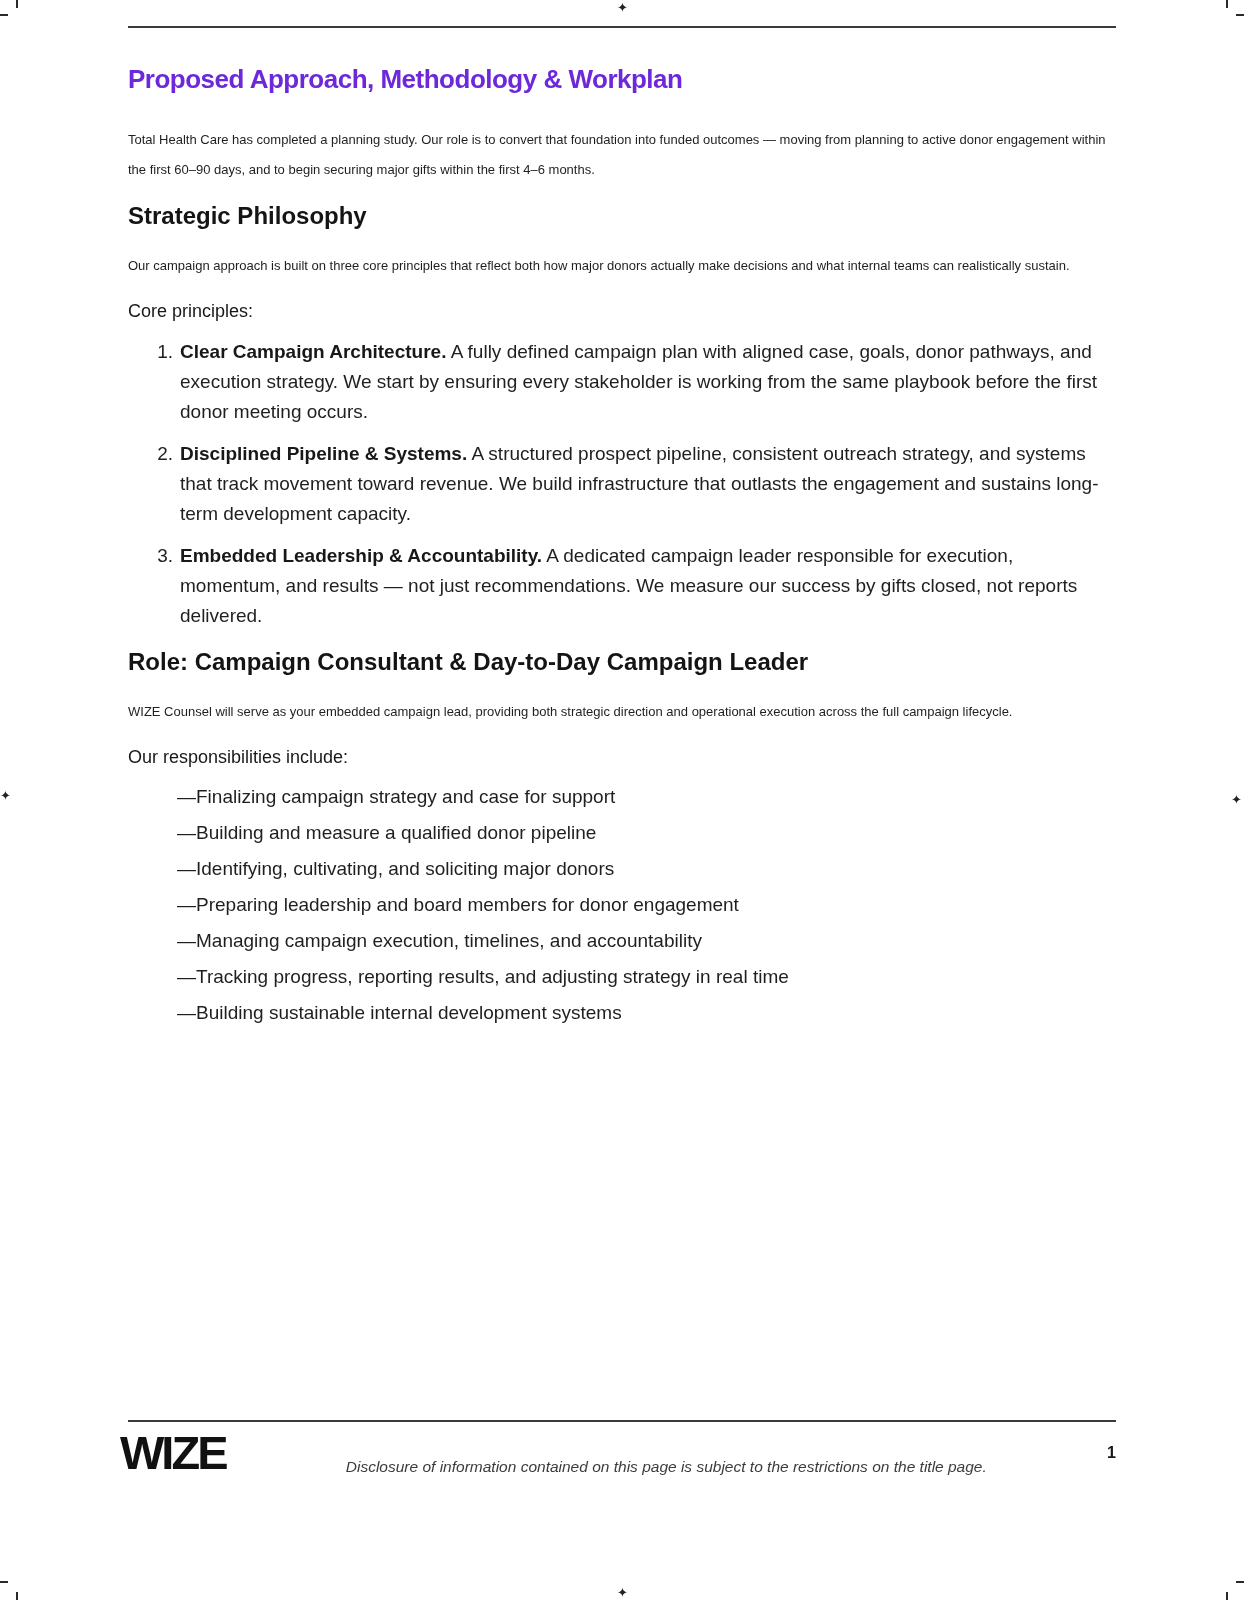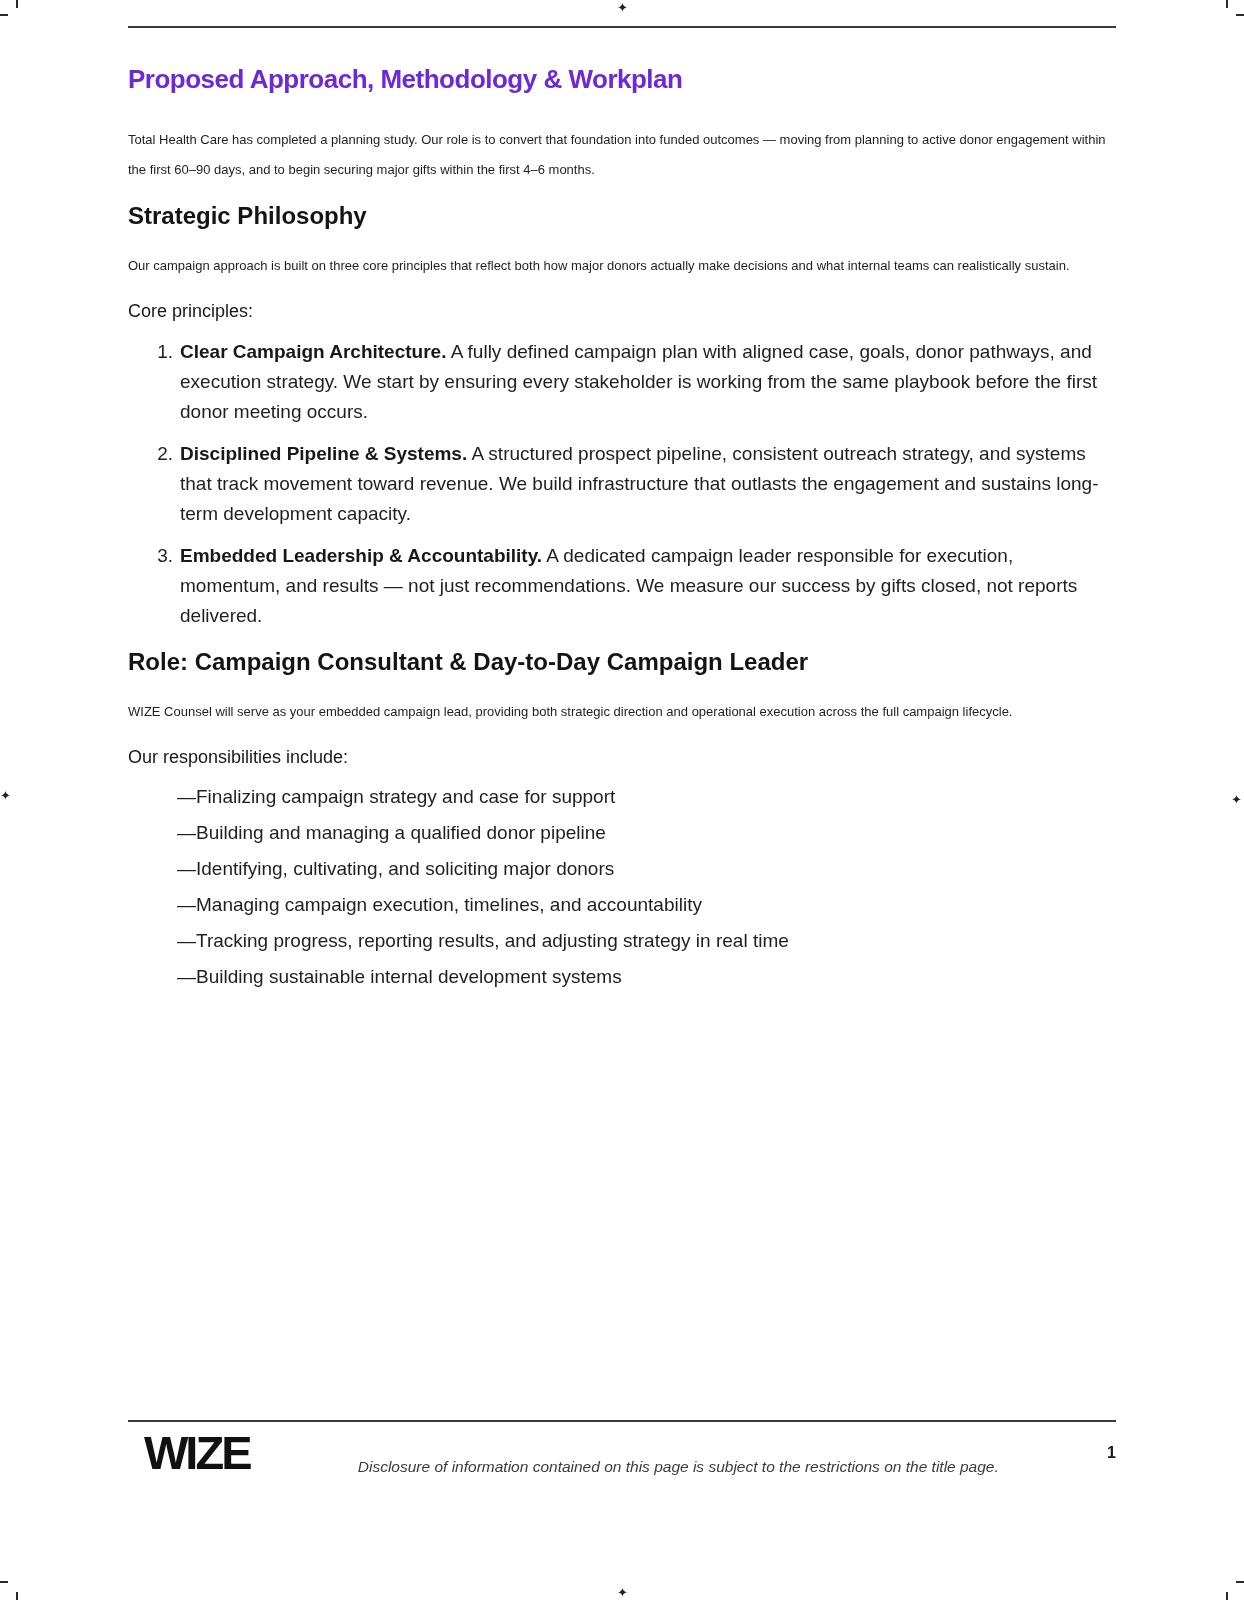--- a/index.html
+++ b/index.html
@@ -52,21 +52,21 @@
   
   .dlist { margin:12px; }
   .dli { margin-top:9px; padding-left:37px; font-size:19px; line-height:27px; }
 
   
   .footer-rule {
     position:absolute; left:128px; right:128px; top:1420px;
     border:0; border-top:2px solid #3a3a3a; margin:0;
   }
   .doc-footer {
-    position:absolute; left:144px; right:128px; top:1428px;
+    position:absolute; left:120px; right:128px; top:1428px;
     display:flex; align-items:center; gap:18px;
   }
   .logo {
     font-size:47px; font-weight:900; letter-spacing:-3px;
     color:#111111; line-height:50px;
   }
   .disclosure {
     flex:1; text-align:center; font-style:italic;
     font-size:15.5px; color:#3c3c3c;margin-top:28px;
   }
@@ -143,22 +143,23 @@
         </div>
       </div>
     </div>
 
     <h2 class="sec-heading">Role: Campaign Consultant &amp; Day-to-Day Campaign Leader</h2>
     <p class="body-para after-h2">WIZE Counsel will serve as your embedded campaign lead, providing both strategic direction and operational execution across the full campaign lifecycle.</p>
     <div class="list-label">Our responsibilities include:</div>
 
     <div class="dlist">
       <div class="dli">—Finalizing campaign strategy and case for support</div>
-      <div class="dli">—Building and managing a qualified donor pipeline</div>
+      <div class="dli">—Building and measure a qualified donor pipeline</div>
       <div class="dli">—Identifying, cultivating, and soliciting major donors</div>
+      <div class="dli">—Preparing leadership and board members for donor engagement</div>
       <div class="dli">—Managing campaign execution, timelines, and accountability</div>
       <div class="dli">—Tracking progress, reporting results, and adjusting strategy in real time</div>
       <div class="dli">—Building sustainable internal development systems</div>
     </div>
 
   </div>
 
   <hr class="footer-rule">
   <div class="doc-footer">
     <div class="logo">WIZE</div>

